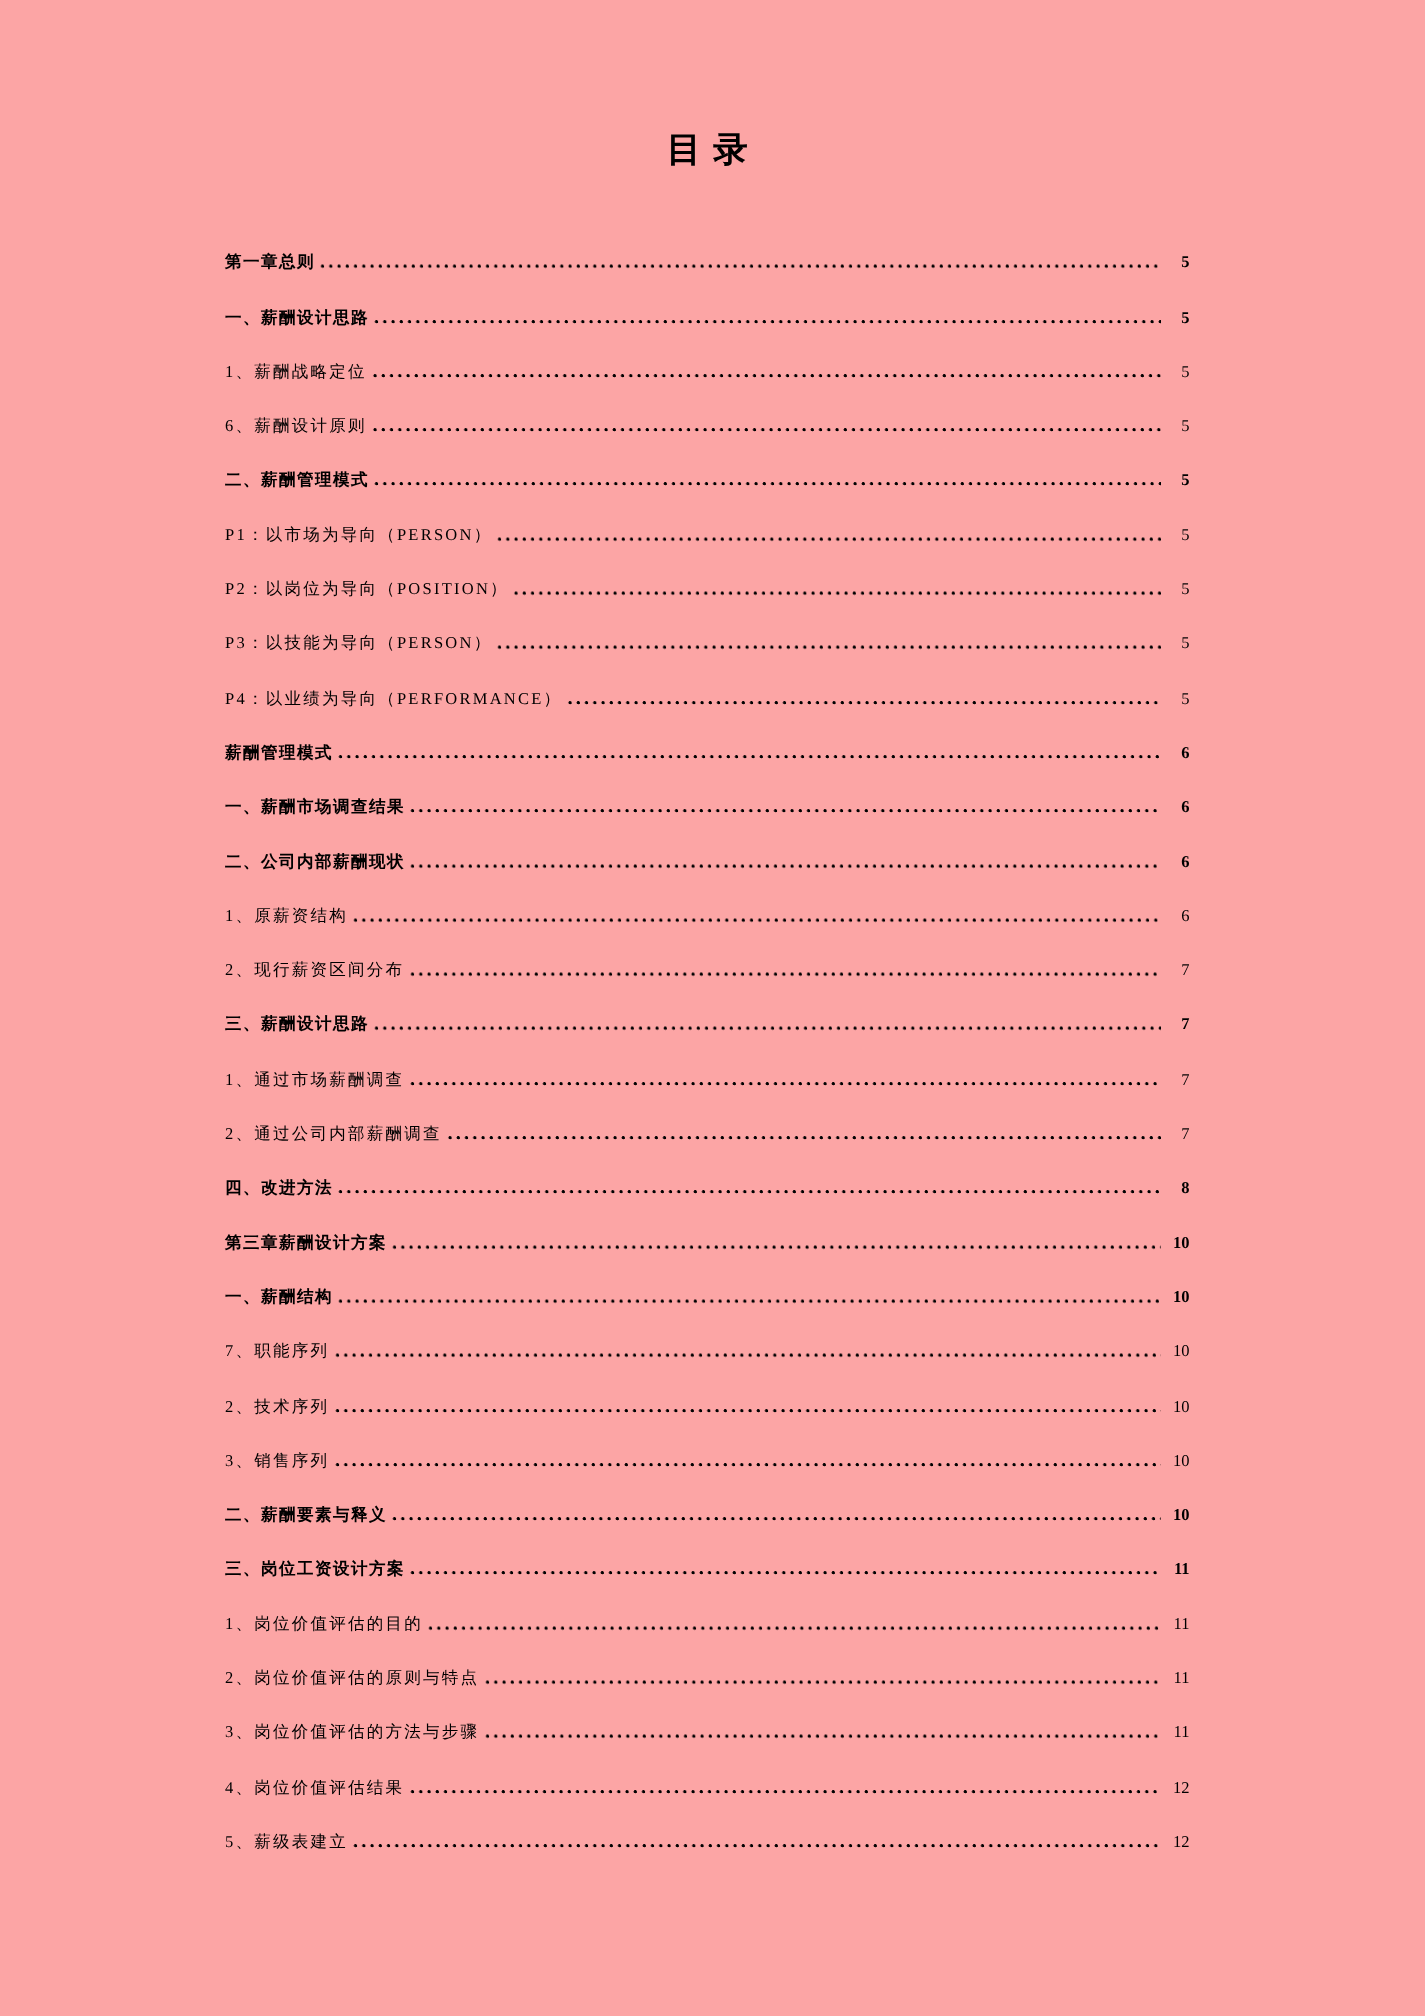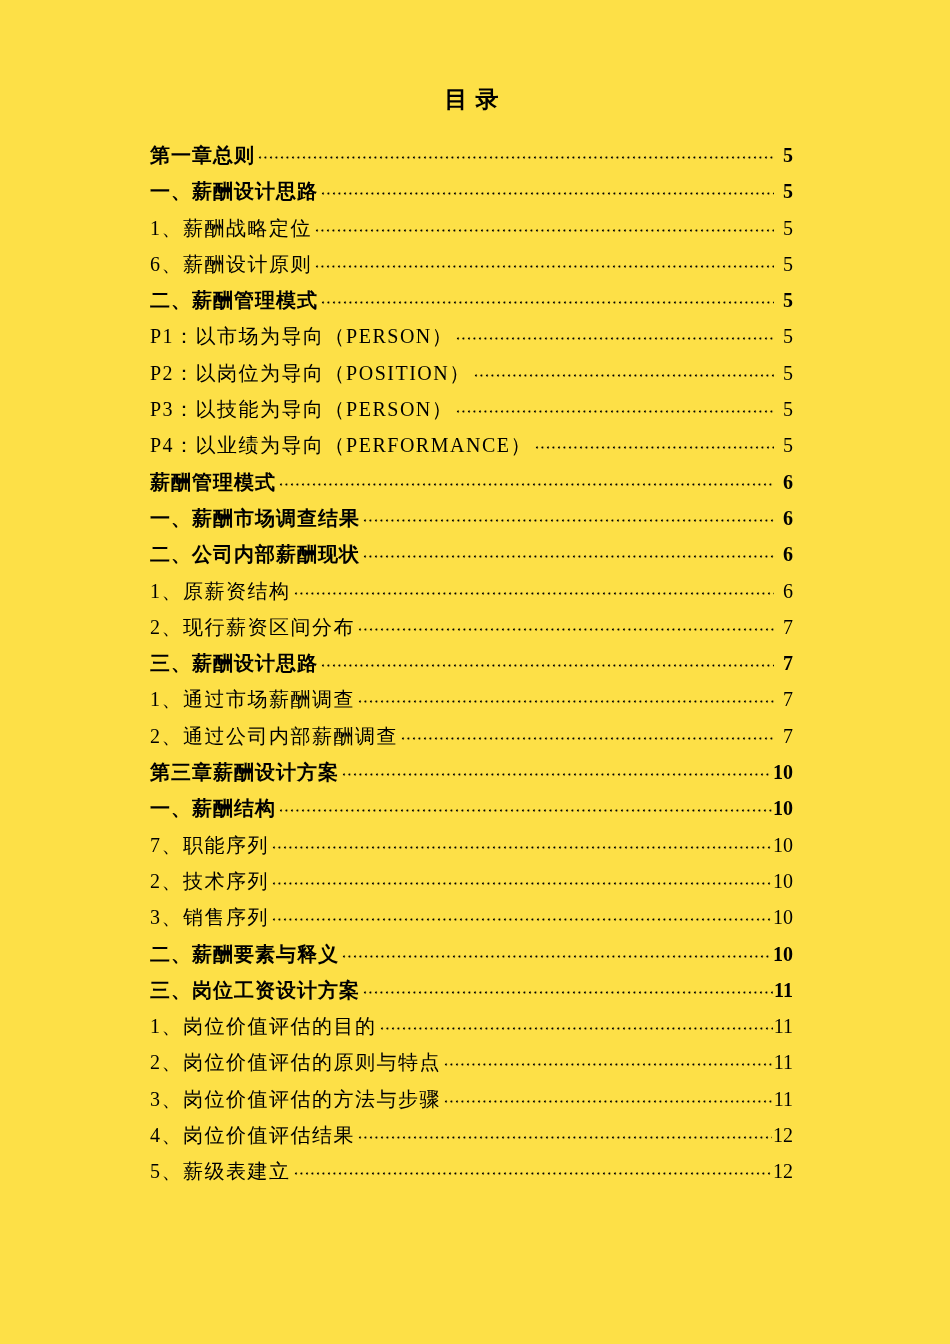--- a/index.html
+++ b/index.html
@@ -10,39 +10,39 @@
     width: 950px;
     height: 1344px;
     font-family: "Liberation Serif", serif;
     color: #000000;
     overflow: hidden;
   }
   .page {
     width: 950px;
     height: 1344px;
     padding: 84px 157px 0 150px;
-    background: #fde047;
+    background: #fca5a5;
   }
   .doc-title {
     text-align: center;
     font-size: 23px;
     font-weight: bold;
     letter-spacing: 8px;
     text-indent: 8px; 
     margin-bottom: 30px;
     font-family: "Liberation Serif", serif;
   }
   .toc-list {
     width: 100%;
   }
   .toc-row {
     display: flex;
-    align-items: flex-start;
+    align-items: flex-end;
     height: 36.3px;
-    font-size: 20px;
+    font-size: 11px;
     line-height: 1;
   }
   .toc-row.bold {
     font-weight: bold;
   }
   .toc-row .label {
     white-space: nowrap;
     letter-spacing: 1.5px;
   }
   .toc-row.bold .label {
@@ -167,20 +167,25 @@
     <span class="leader"></span>
     <span class="pagenum">7</span>
   </div>
 
   <div class="toc-row">
     <span class="label">2、通过公司内部薪酬调查</span>
     <span class="leader"></span>
     <span class="pagenum">7</span>
   </div>
 
+  <div class="toc-row bold">
+    <span class="label">四、改进方法</span>
+    <span class="leader"></span>
+    <span class="pagenum">8</span>
+  </div>
 
   <div class="toc-row bold">
     <span class="label">第三章薪酬设计方案</span>
     <span class="leader"></span>
     <span class="pagenum">10</span>
   </div>
 
   <div class="toc-row bold">
     <span class="label">一、薪酬结构</span>
     <span class="leader"></span>

